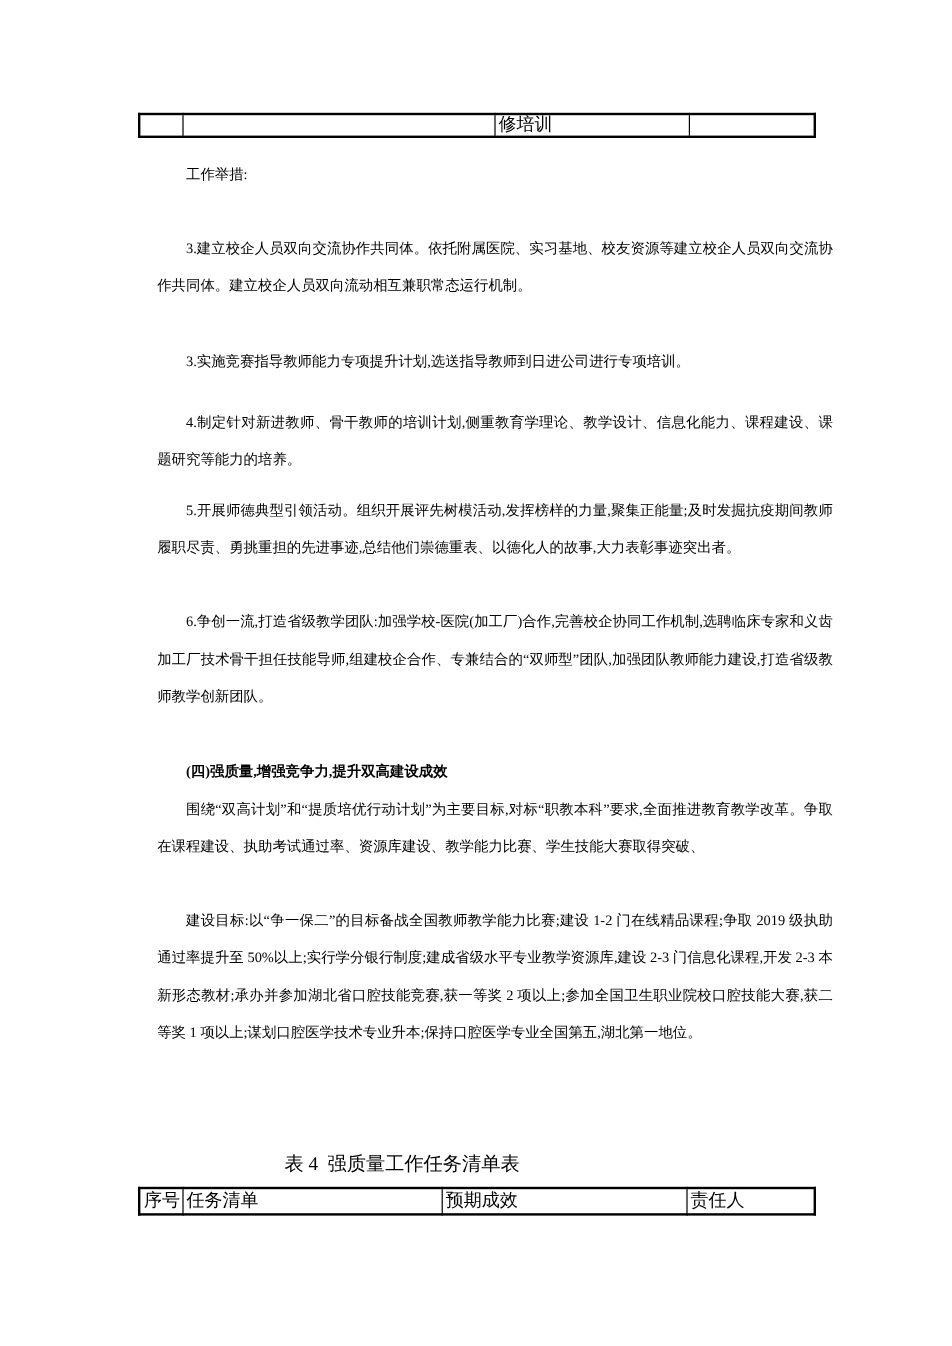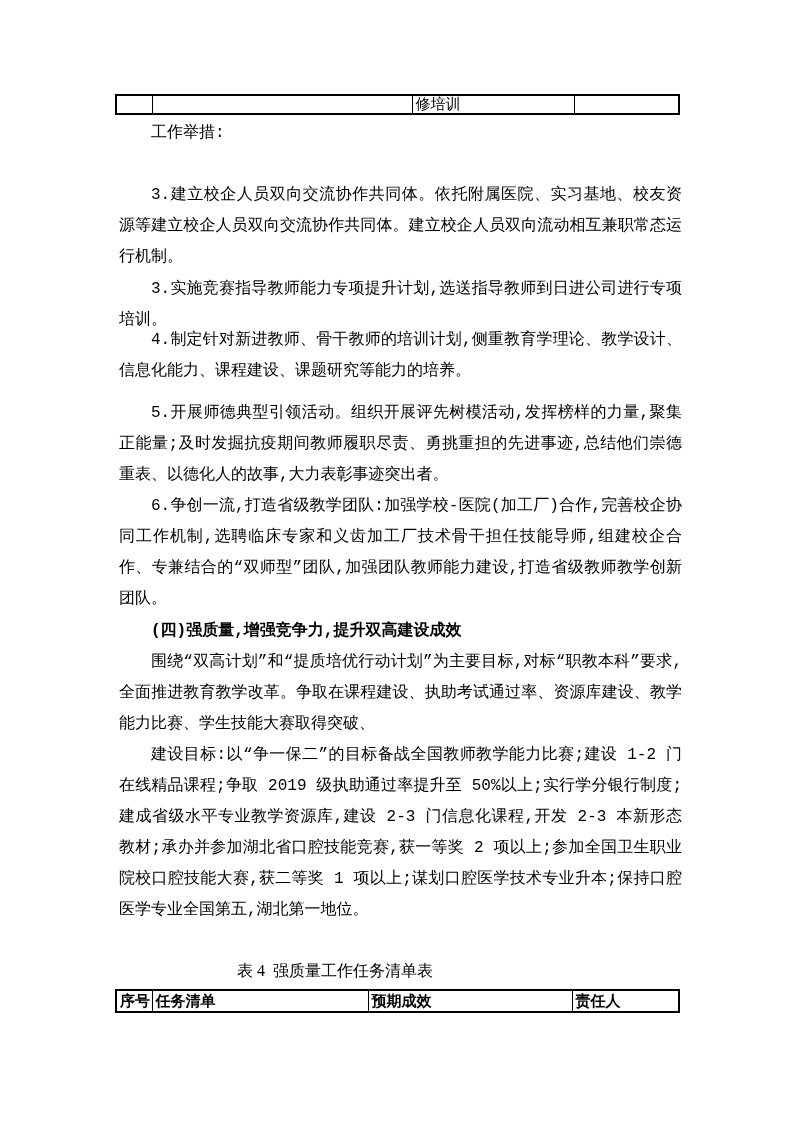--- a/index.html
+++ b/index.html
@@ -5,38 +5,38 @@
   html,body{margin:0;padding:0;}
   body{
     width:793px;height:1122px;background:#ffffff;color:#000000;
     font-family:"Liberation Serif","DejaVu Serif",serif;
     overflow:hidden;position:relative;
   }
   .page{position:absolute;left:0;top:0;width:793px;height:1122px;background:#ffffff;}
   .content{position:absolute;left:115px;top:0;width:563px;height:1122px;}
   .block{position:absolute;left:0;width:563px;}
   .para{
-    margin:4px;font-size:16px;line-height:31.1px;text-align:justify;
-    text-indent:2em;letter-spacing:0;word-break:break-word;font-family:Liberation Mono, monospace;
+    margin:16px;font-size:12px;line-height:31.1px;text-align:justify;
+    text-indent:2em;letter-spacing:0;word-break:break-word;
   }
   .heading{font-weight:bold;}
   .caption{
     margin:1px;font-size:16px;line-height:31.1px;text-indent:121px;
     white-space:pre-wrap;
   }
   table.doc-table{
     border-collapse:collapse;table-layout:fixed;width:563px;
     border:2px solid #000;
   }
   table.doc-table td{
     border:1px solid #000;font-size:15px;padding:0 3px;
     overflow:hidden;white-space:nowrap;
   }
   table.frag td{height:17px;line-height:17px;vertical-align:top;}
-  table.task td{height:20px;line-height:20px;vertical-align:middle;font-weight:bold;}
+  table.task td{height:20px;line-height:20px;vertical-align:middle;}
 </style>
 </head>
 <body>
 
 <div class="page">
   <div class="content">
 
     <table class="doc-table frag block" style="top:94px;">
       <colgroup>
         <col style="width:36px">

